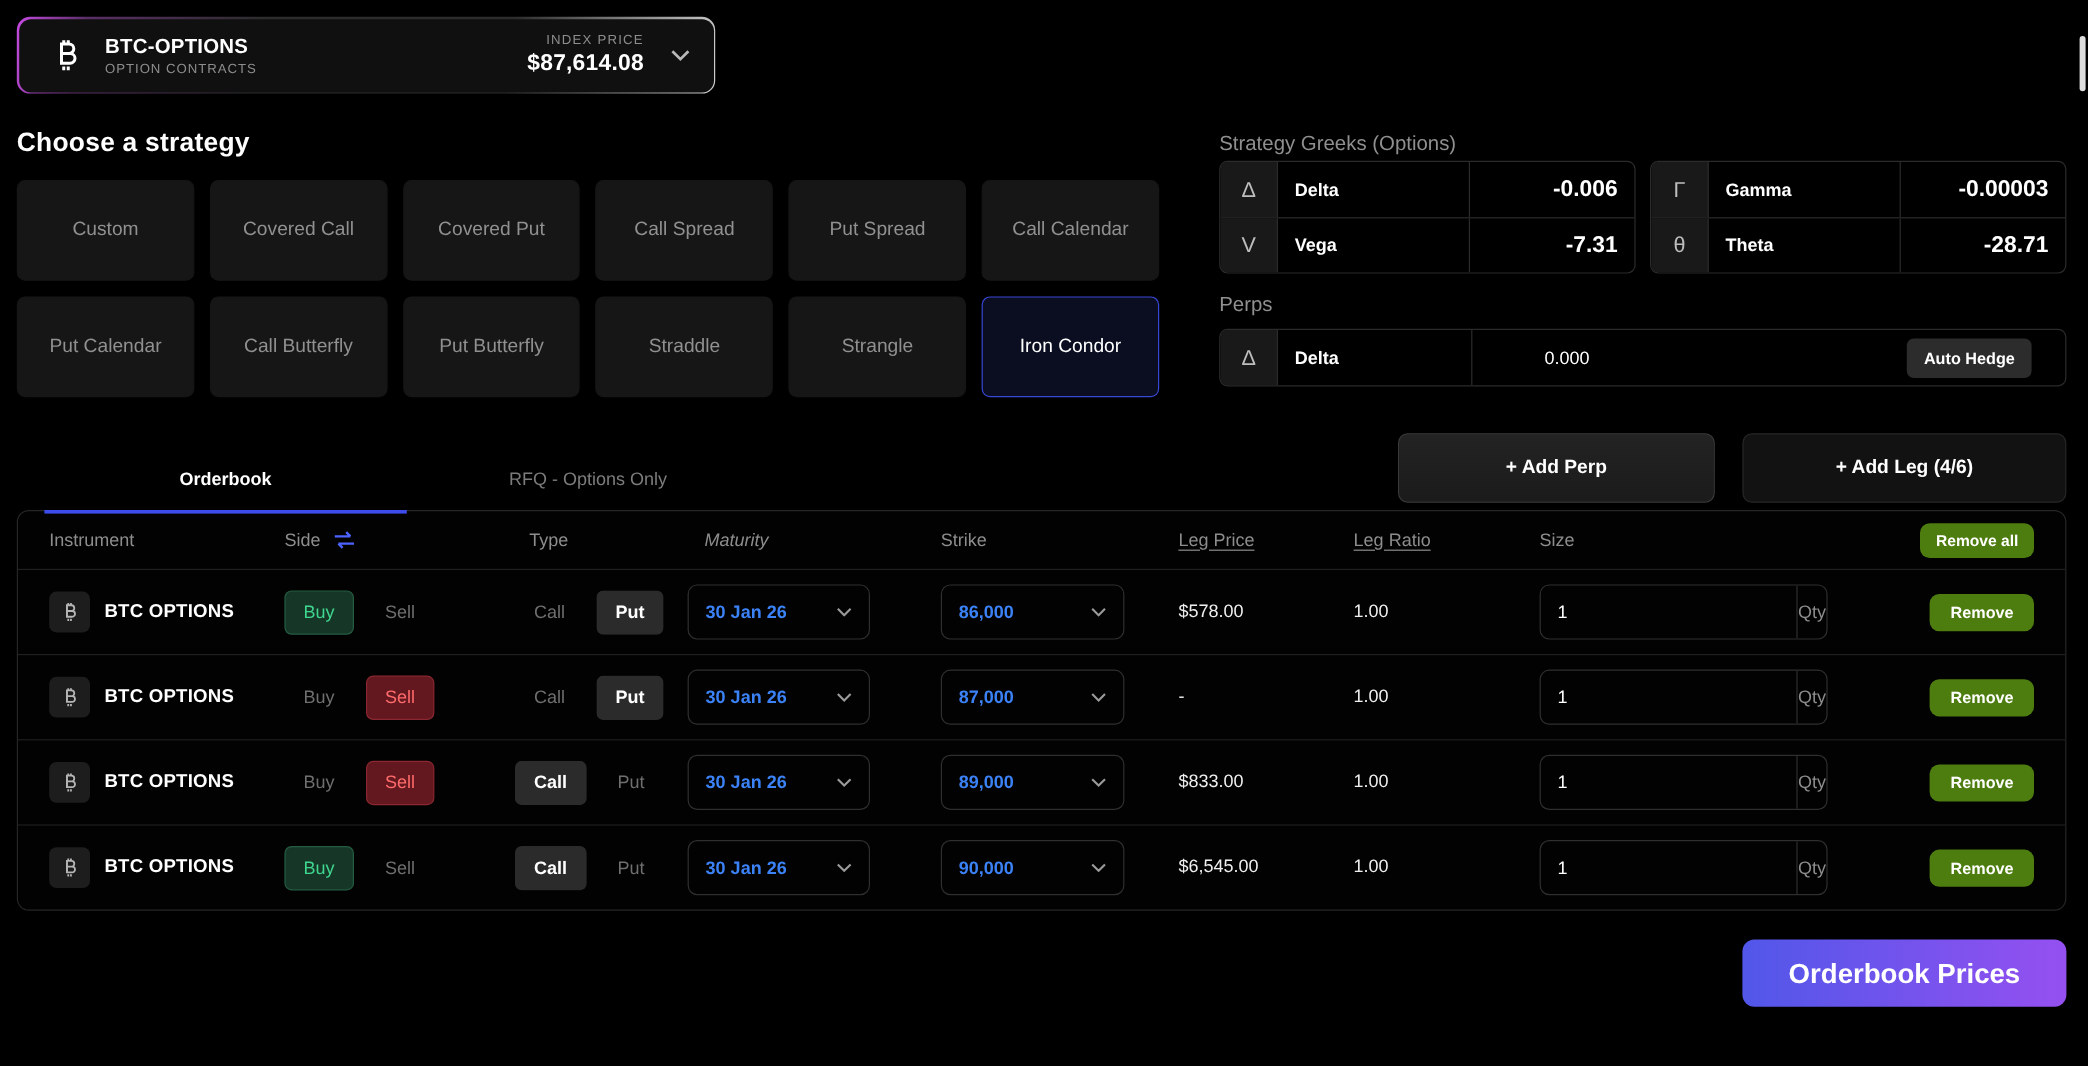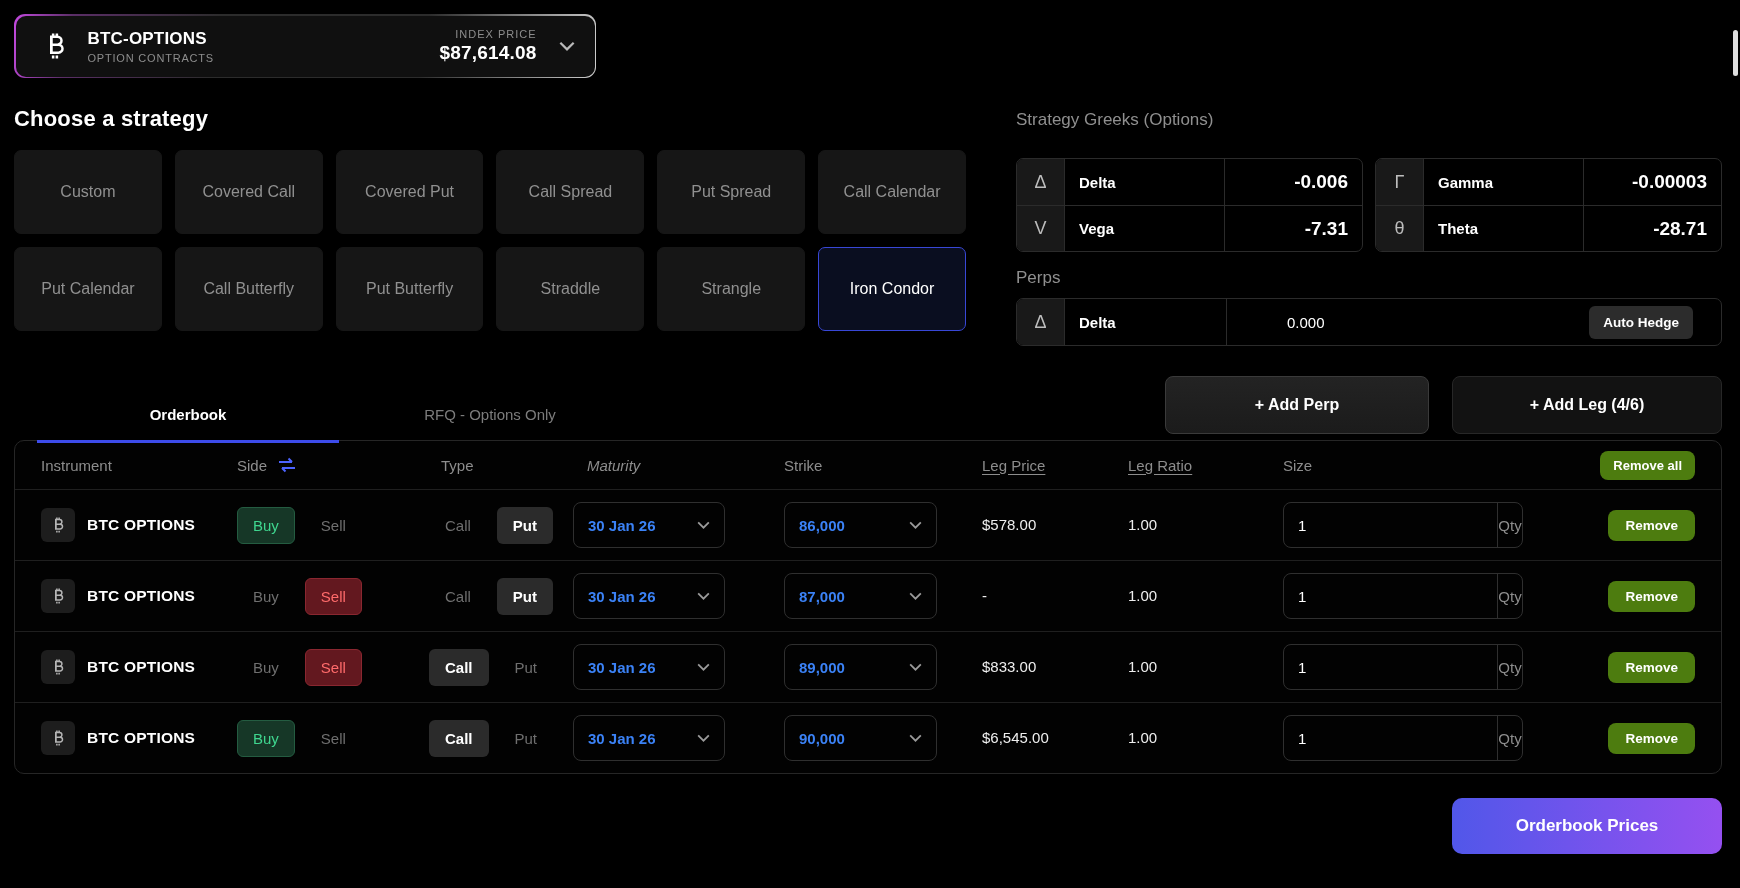--- a/index.html
+++ b/index.html
@@ -35,21 +35,21 @@
   .strategy-col h1 { font-size:22px; font-weight:bold; letter-spacing:.2px; margin-bottom:18px; }
   .strat-grid { display:grid; grid-template-columns:repeat(6,1fr); gap:13px; }
   .strat-btn {
     height:84px; background:#161616; border:1.5px solid #161616; border-radius:7px;
     color:#909090; font-size:16px; display:flex; align-items:center; justify-content:center;
     cursor:pointer; font-family:"Liberation Sans",sans-serif;
   }
   .strat-btn.selected { background:#0a0e20; border-color:#3847d6; color:#fff; }
 
   .greeks-col { width:706px; padding-top:4px; }
-  .panel-heading { font-size:17px; color:#8f8f8f; margin-bottom:28px; }
+  .panel-heading { font-size:17px; color:#8f8f8f; margin-bottom:4px; }
   .greeks-grid { display:grid; grid-template-columns:1fr 1fr; gap:12px; }
   .gtable { border:1px solid #2b2b2b; border-radius:7px; overflow:hidden; }
   .gcell { display:flex; align-items:stretch; height:46px; }
   .gcell + .gcell { border-top:1px solid #2b2b2b; }
   .gsym {
     width:48px; background:#191919; border-right:1px solid #2b2b2b;
     display:flex; align-items:center; justify-content:center;
     color:#bdbdbd; font-size:18px; flex:0 0 auto;
   }
   .glabel { flex:1; display:flex; align-items:center; padding-left:14px; font-size:15px; font-weight:bold; }
@@ -140,21 +140,21 @@
     background:#4d7c0f; color:#fff; border:none; border-radius:8px; font-weight:bold;
     cursor:pointer; font-family:"Liberation Sans",sans-serif;
   }
   .remove-all { padding:7px 13px; font-size:13px; justify-self:end; }
   .remove-btn { padding:8px 17px; font-size:13.5px; justify-self:end; }
 
   
   .footer { display:flex; justify-content:flex-end; margin-top:24px; }
   .ob-prices {
     width:270px; height:56px; border:none; border-radius:10px; color:#fff;
-    font-size:17px; font-weight:bold; cursor:pointer;
+    font-size:23px; font-weight:bold; cursor:pointer;
     background:linear-gradient(90deg,#5157e9,#9550f0);
     font-family:"Liberation Sans",sans-serif;
   }
 
   .scroll-thumb { position:absolute; right:2px; top:30px; width:5px; height:46px; background:#dedede; border-radius:3px; }
 </style>
 </head>
 <body>
 
 <div class="card-border">

